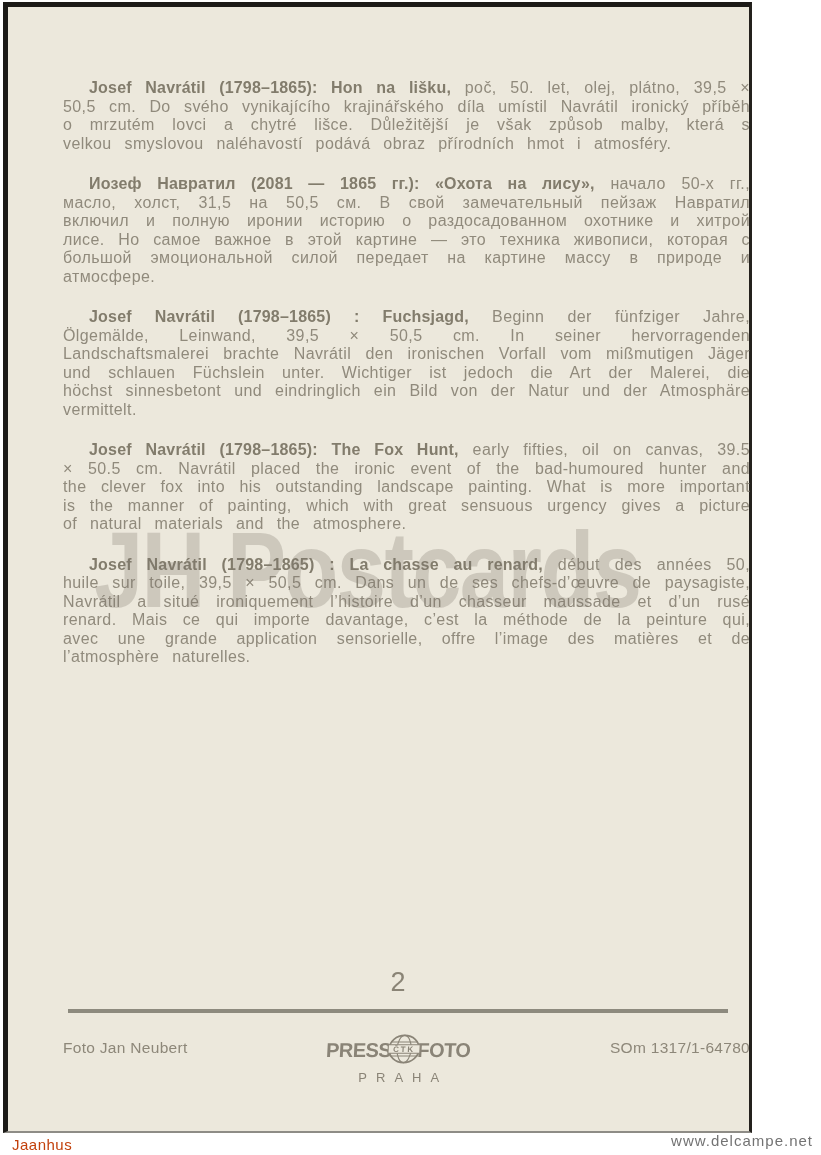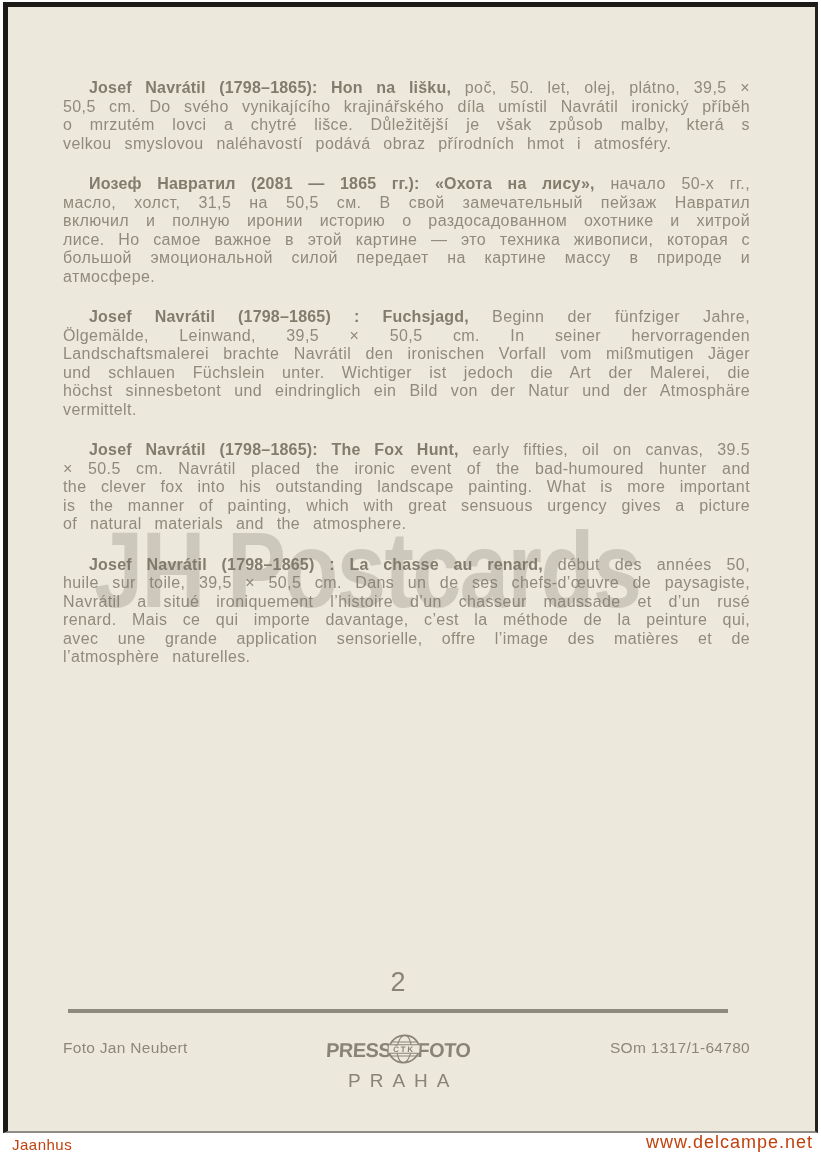--- a/index.html
+++ b/index.html
@@ -8,21 +8,21 @@
     position: relative;
     background: #ffffff;
     font-family: "Liberation Sans", sans-serif;
     overflow: hidden;
   }
 
   
   .scan {
     position: absolute;
     left: 3px; top: 2px;
-    width: 815px; height: 1131px;
+    width: 749px; height: 1131px;
     background: #ece8dc;
     border-top: 5px solid #1c1a17;
     border-left: 5px solid #1c1a17;
     border-right: 3px solid #24211d;
     border-bottom: 2px solid #8e8c86;
   }
 
   
   .text-block {
     position: absolute;
@@ -84,40 +84,40 @@
   .logo-row {
     display: flex;
     align-items: center;
     font-weight: bold;
     font-size: 20px;
     letter-spacing: -0.5px;
     transform: skewX(-3deg);
   }
   .logo-row .globe { margin: 0 -4px; position: relative; top: 1px; }
   .logo-city {
-    font-size: 19px;
+    font-size: 13px;
     letter-spacing: 9px;
     padding-left: 9px; 
     margin-top: 2px;
     font-weight: normal;
   }
 
   
   .attr-left {
     position: absolute;
     left: 12px; top: 1136px;
     font-size: 15px;
     color: #c2410c;
     letter-spacing: 0.5px;
   }
   .attr-right {
     position: absolute;
     right: 8px; top: 1132px;
-    font-size: 18px;
-    color: #c2410c;
+    font-size: 15px;
+    color: #737373;
     letter-spacing: 1px;
   }
 </style>
 </head>
 <body>
 
 <div class="scan">
 
   <div class="text-block">
     <p><b>Josef Navrátil (1798–1865): Hon na lišku,</b> <span>poč, 50. let, olej, plátno, 39,5 × 50,5 cm. Do svého vynikajícího krajinářského díla umístil Navrátil ironický příběh o mrzutém lovci a chytré lišce. Důležitější je však způsob malby, která s velkou smyslovou naléhavostí podává obraz přírodních hmot i atmosféry.</span></p>

